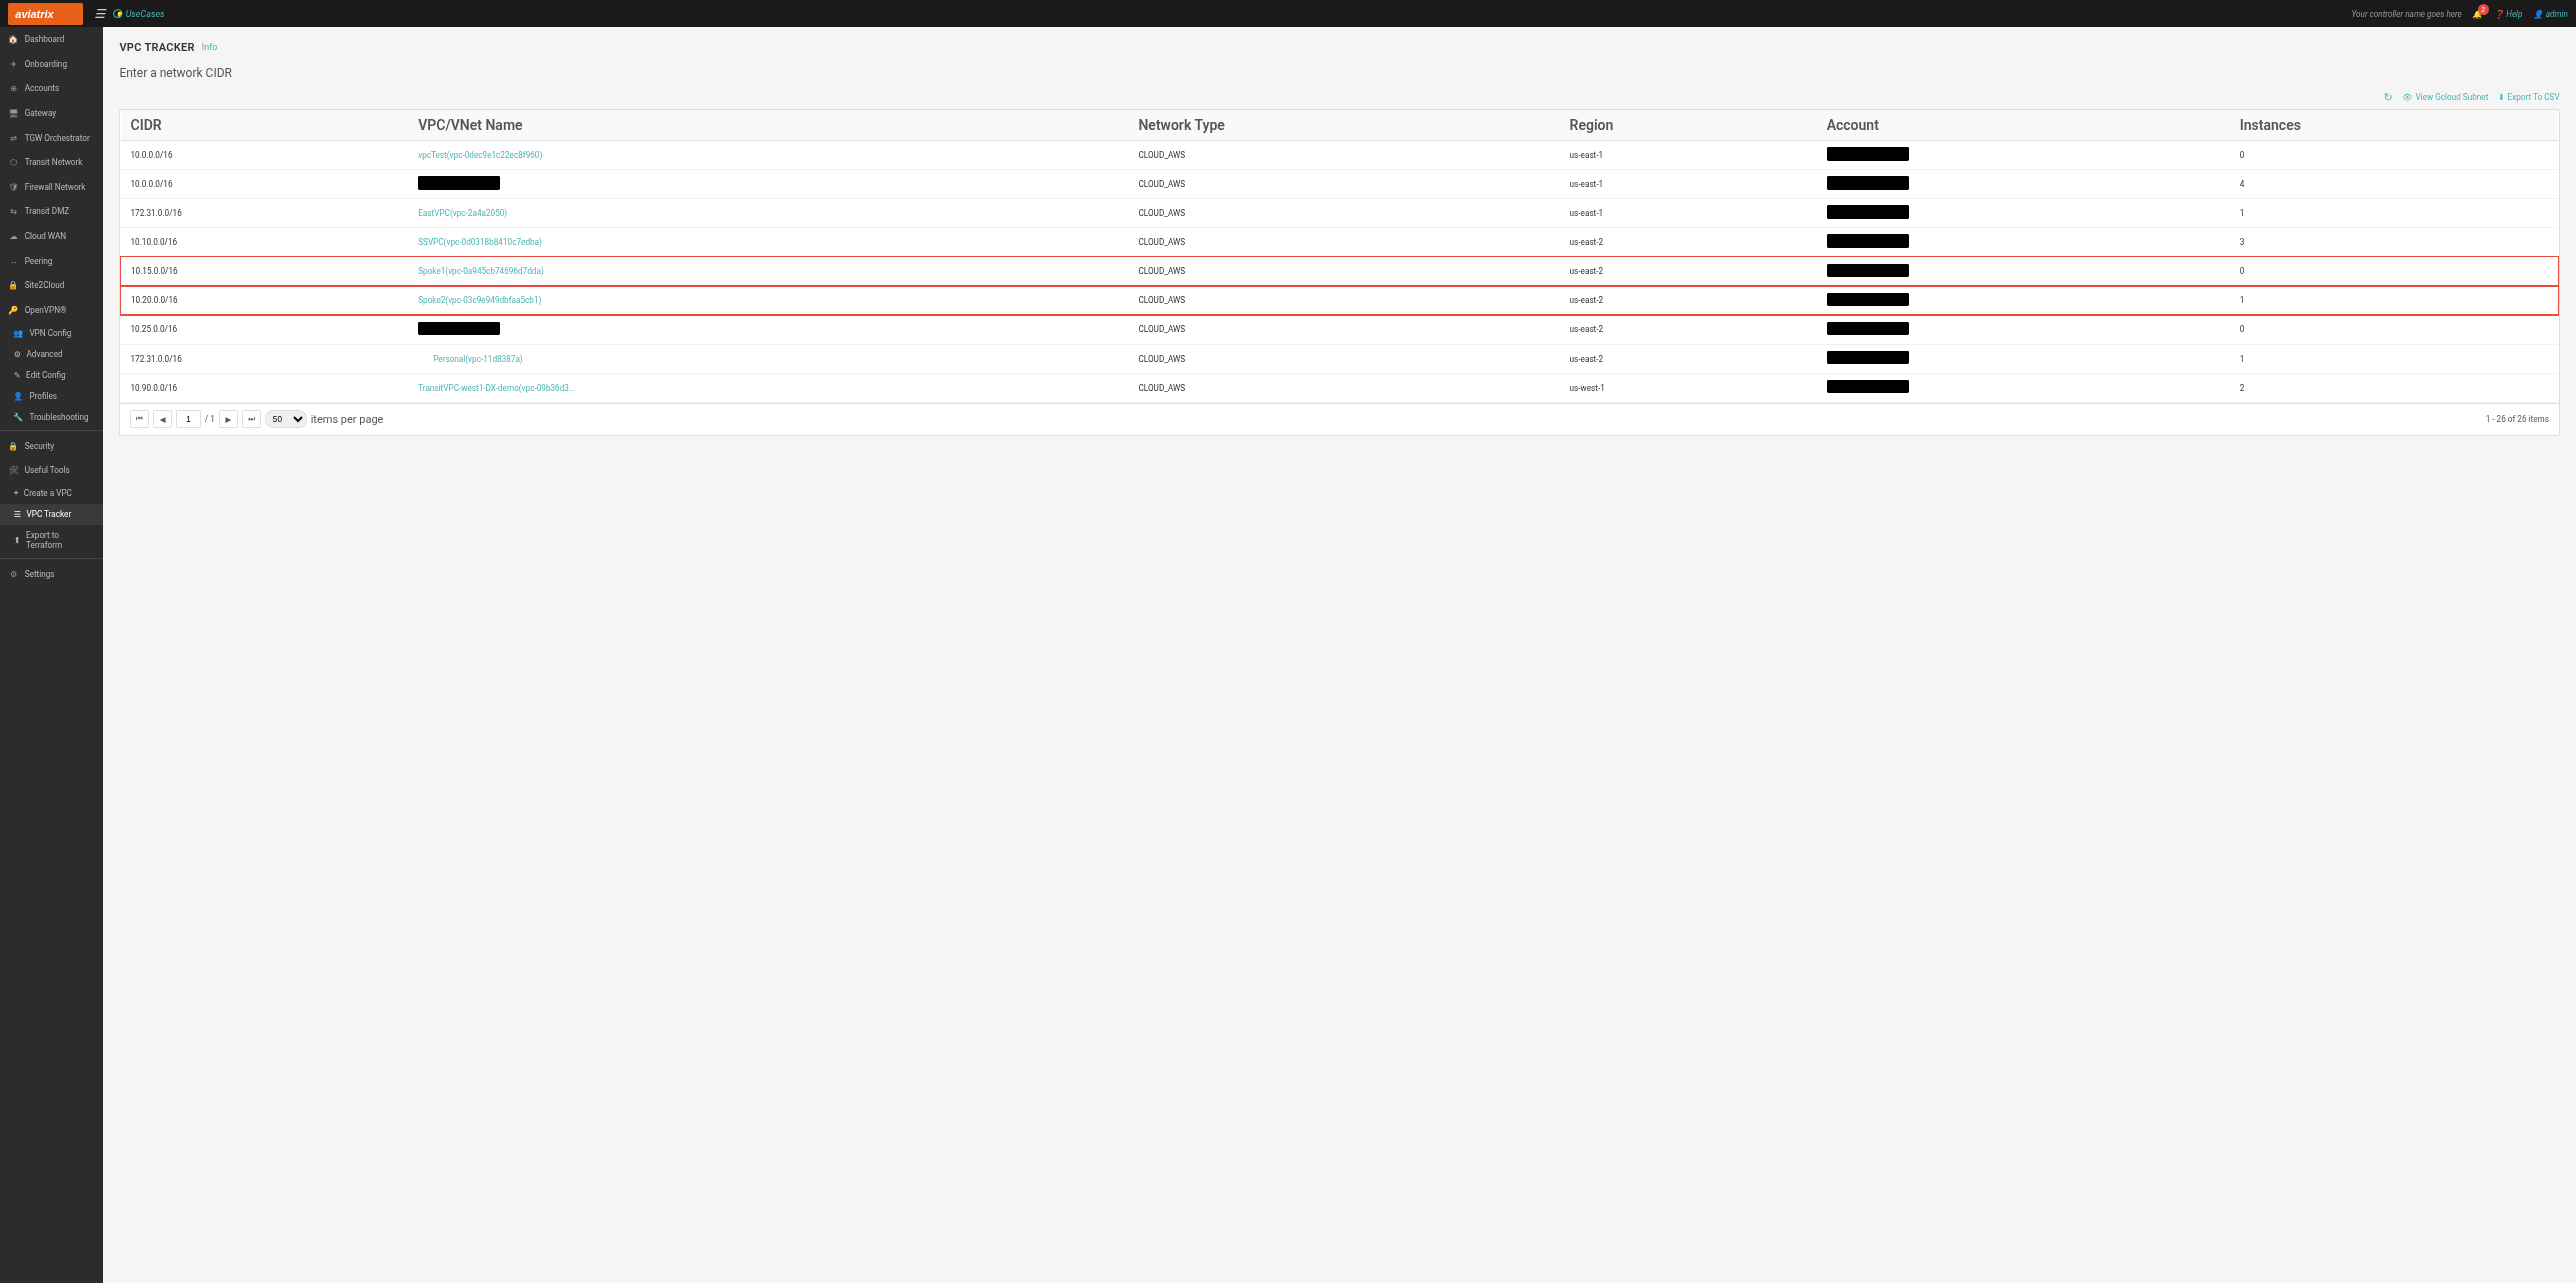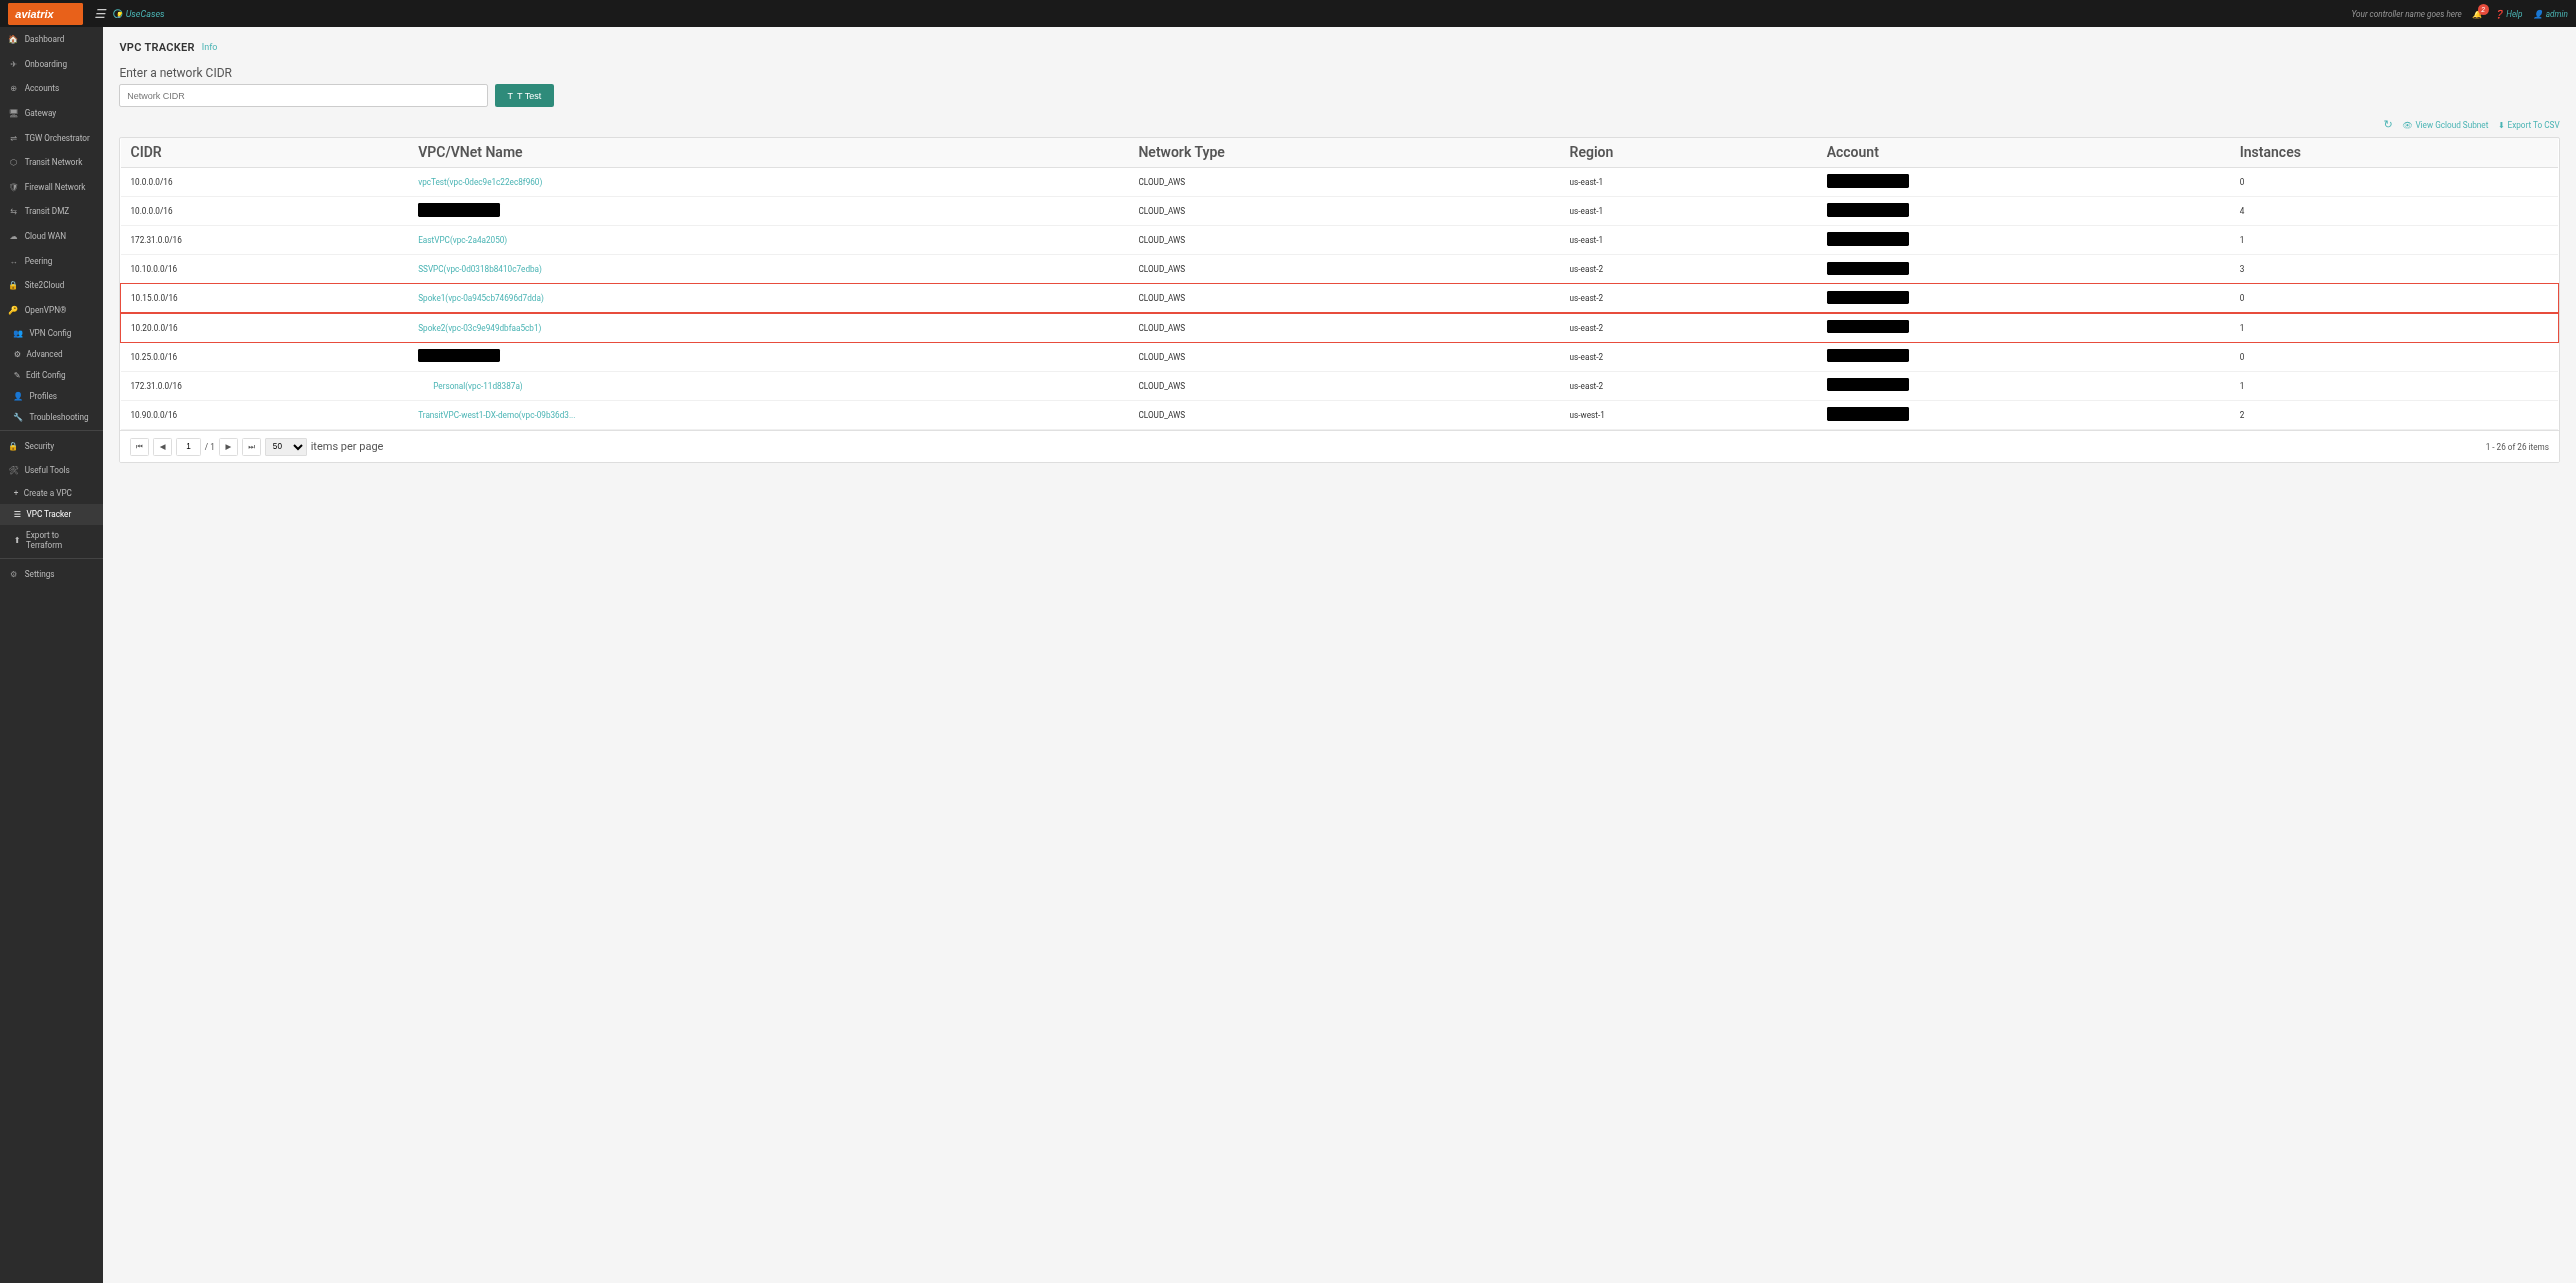--- a/index.html
+++ b/index.html
@@ -155,21 +155,21 @@
       cursor: pointer;
       display: flex;
       align-items: center;
       justify-content: center;
       font-size: 7.5px;
       color: #555;
       border-radius: 1.4px;
     }
     .page-input { width: 24.6px; height: 18px; border: 0.7px solid #ddd; text-align: center; font-size: 8.2px; border-radius: 1.4px; }
     .page-of { font-size: 8.2px; color: #555; }
-    .items-select { height: 18px; border: 0.7px solid #ddd; border-radius: 1px; font-size: 8.2px; padding: 0 2.7px; }
+    .items-select { height: 18px; border: 0.7px solid #ddd; border-radius: 8px; font-size: 8.2px; padding: 0 2.7px; }
     .items-label { font-size: 11px; color: #555; }
     .pagination-total { margin-left: auto; font-size: 8.2px; color: #555; }
   </style>
 </head>
 <body>
 
 <nav class="top-nav">
   <div class="top-nav-logo">
     <svg viewBox="0 0 90 22" fill="none" xmlns="http://www.w3.org/2000/svg" style="font-size:13px">
       <text x="0" y="17" font-size="16" font-weight="bold" fill="white" font-family="Arial">aviatrix</text>
@@ -297,27 +297,20 @@
 
   <main class="main-content">
 
     <div class="page-header">
       <h1 class="page-title">VPC TRACKER</h1>
       <span class="info-link">Info</span>
     </div>
 
     <div class="form-section">
       <div class="form-label">Enter a network CIDR</div>
-      <div class="cidr-row">
-        <input class="cidr-input" type="text" placeholder="Network CIDR" style="">
-        <button class="test-button">
-          <span>T</span>
-          <span>T Test</span>
-        </button>
-      </div>
     </div>
 
     <div class="table-toolbar">
       <span class="refresh-btn">↻</span>
       <span class="view-gcloud-btn">
         <span>👁</span>
         <span>View Gcloud Subnet</span>
       </span>
       <span class="export-csv-btn">
         <span>⬇</span>

